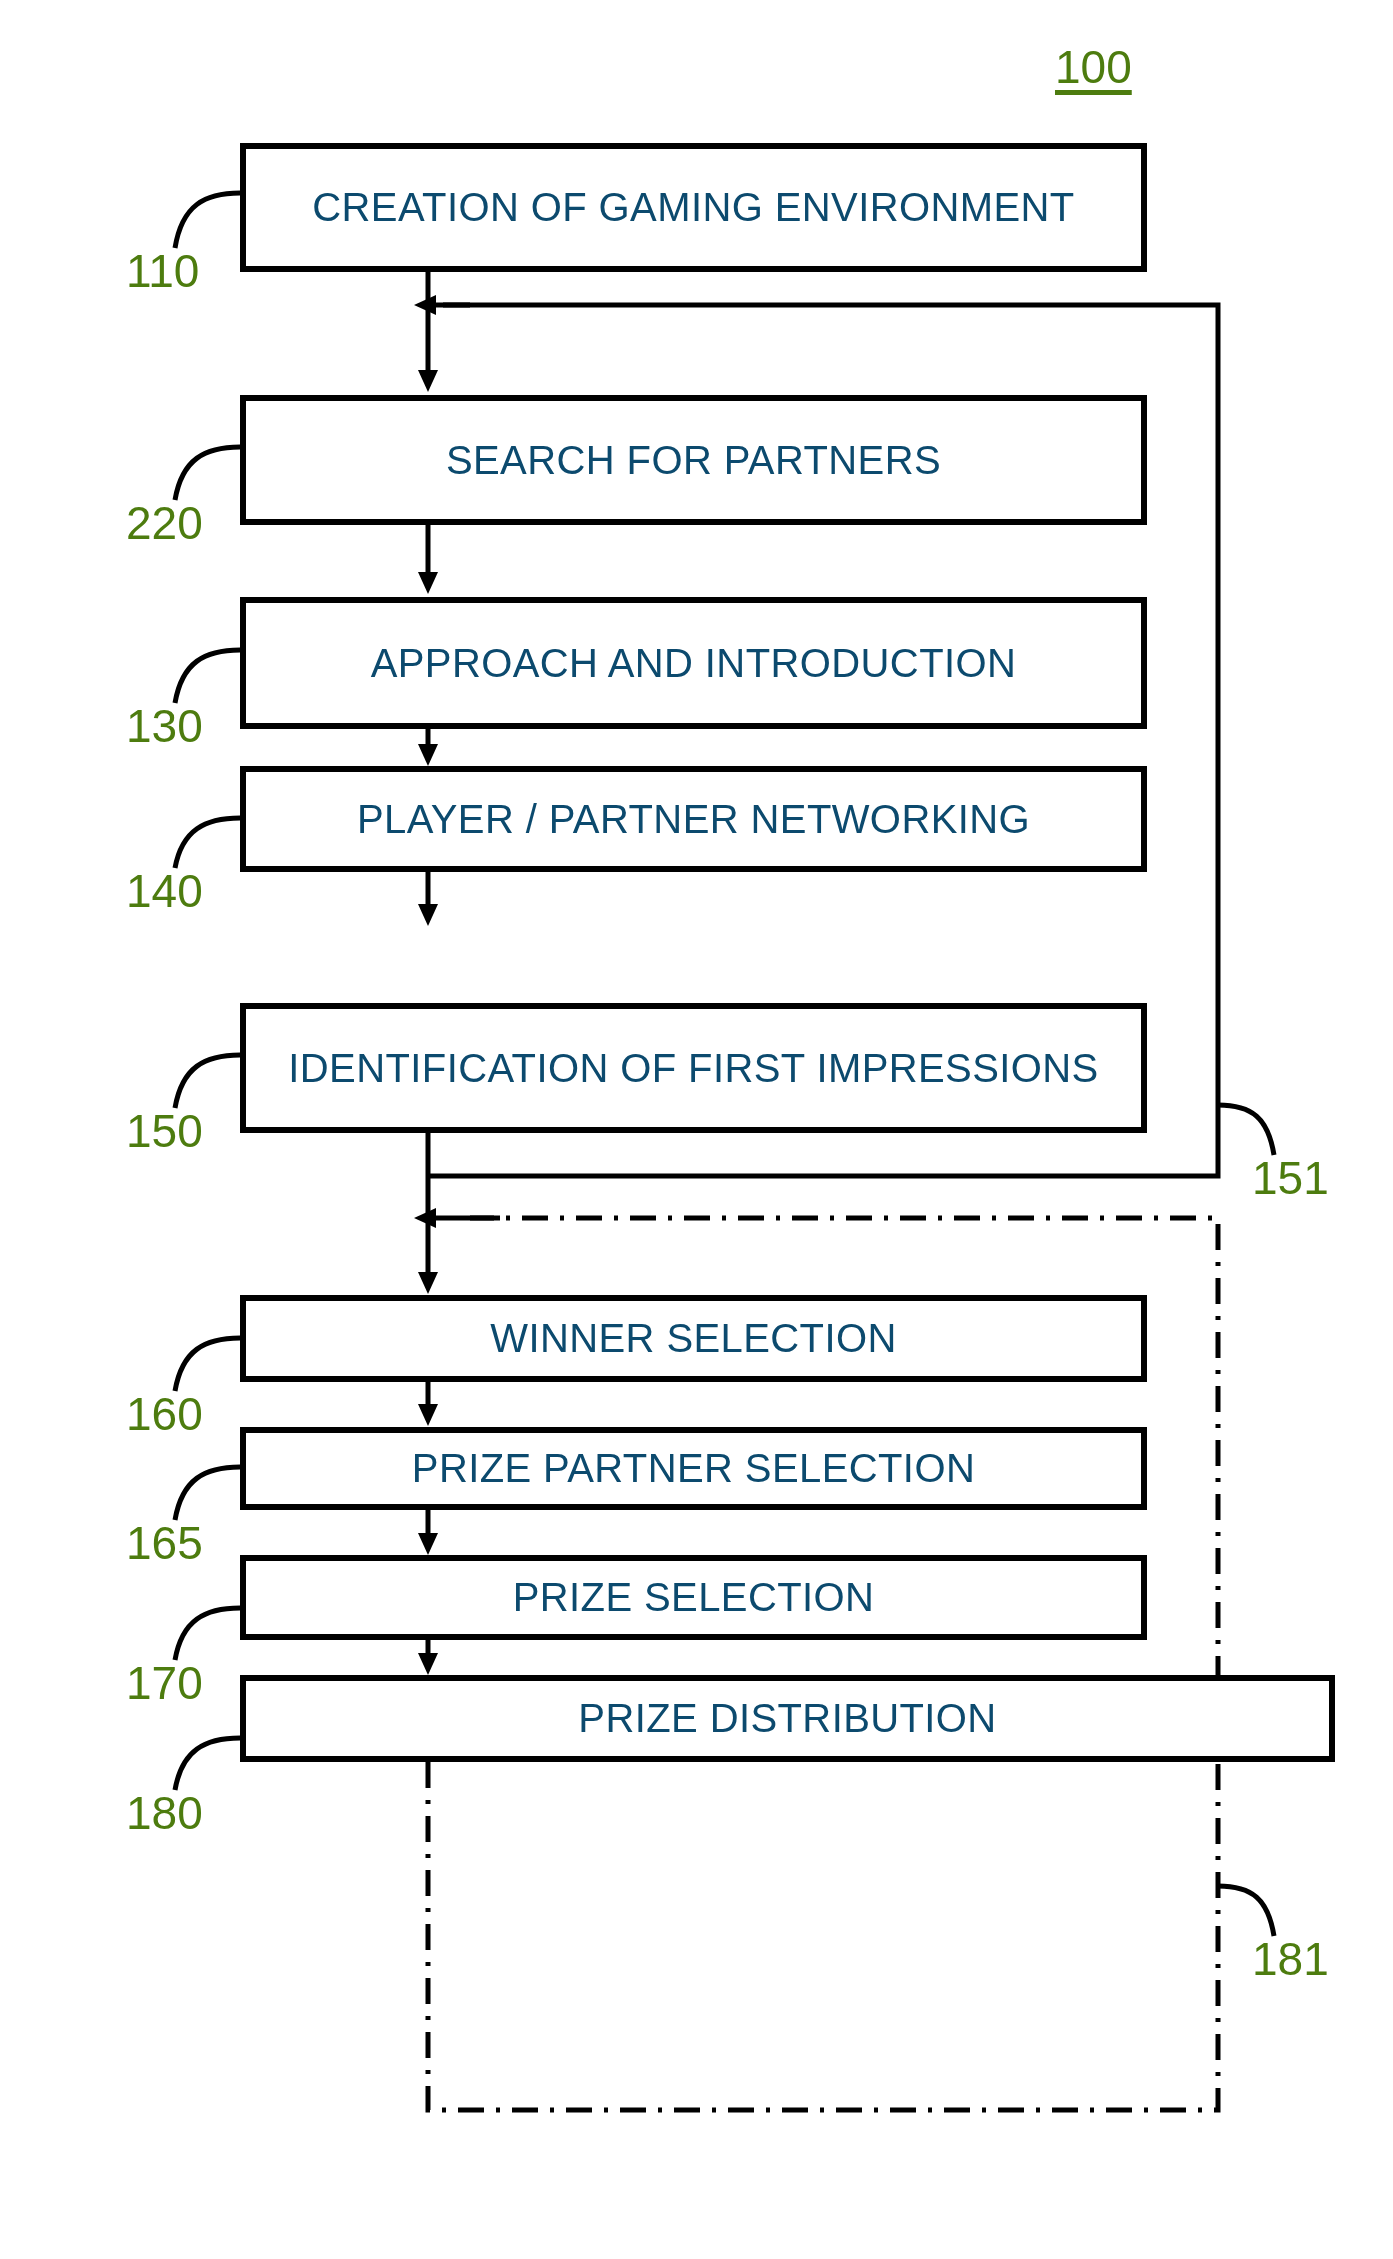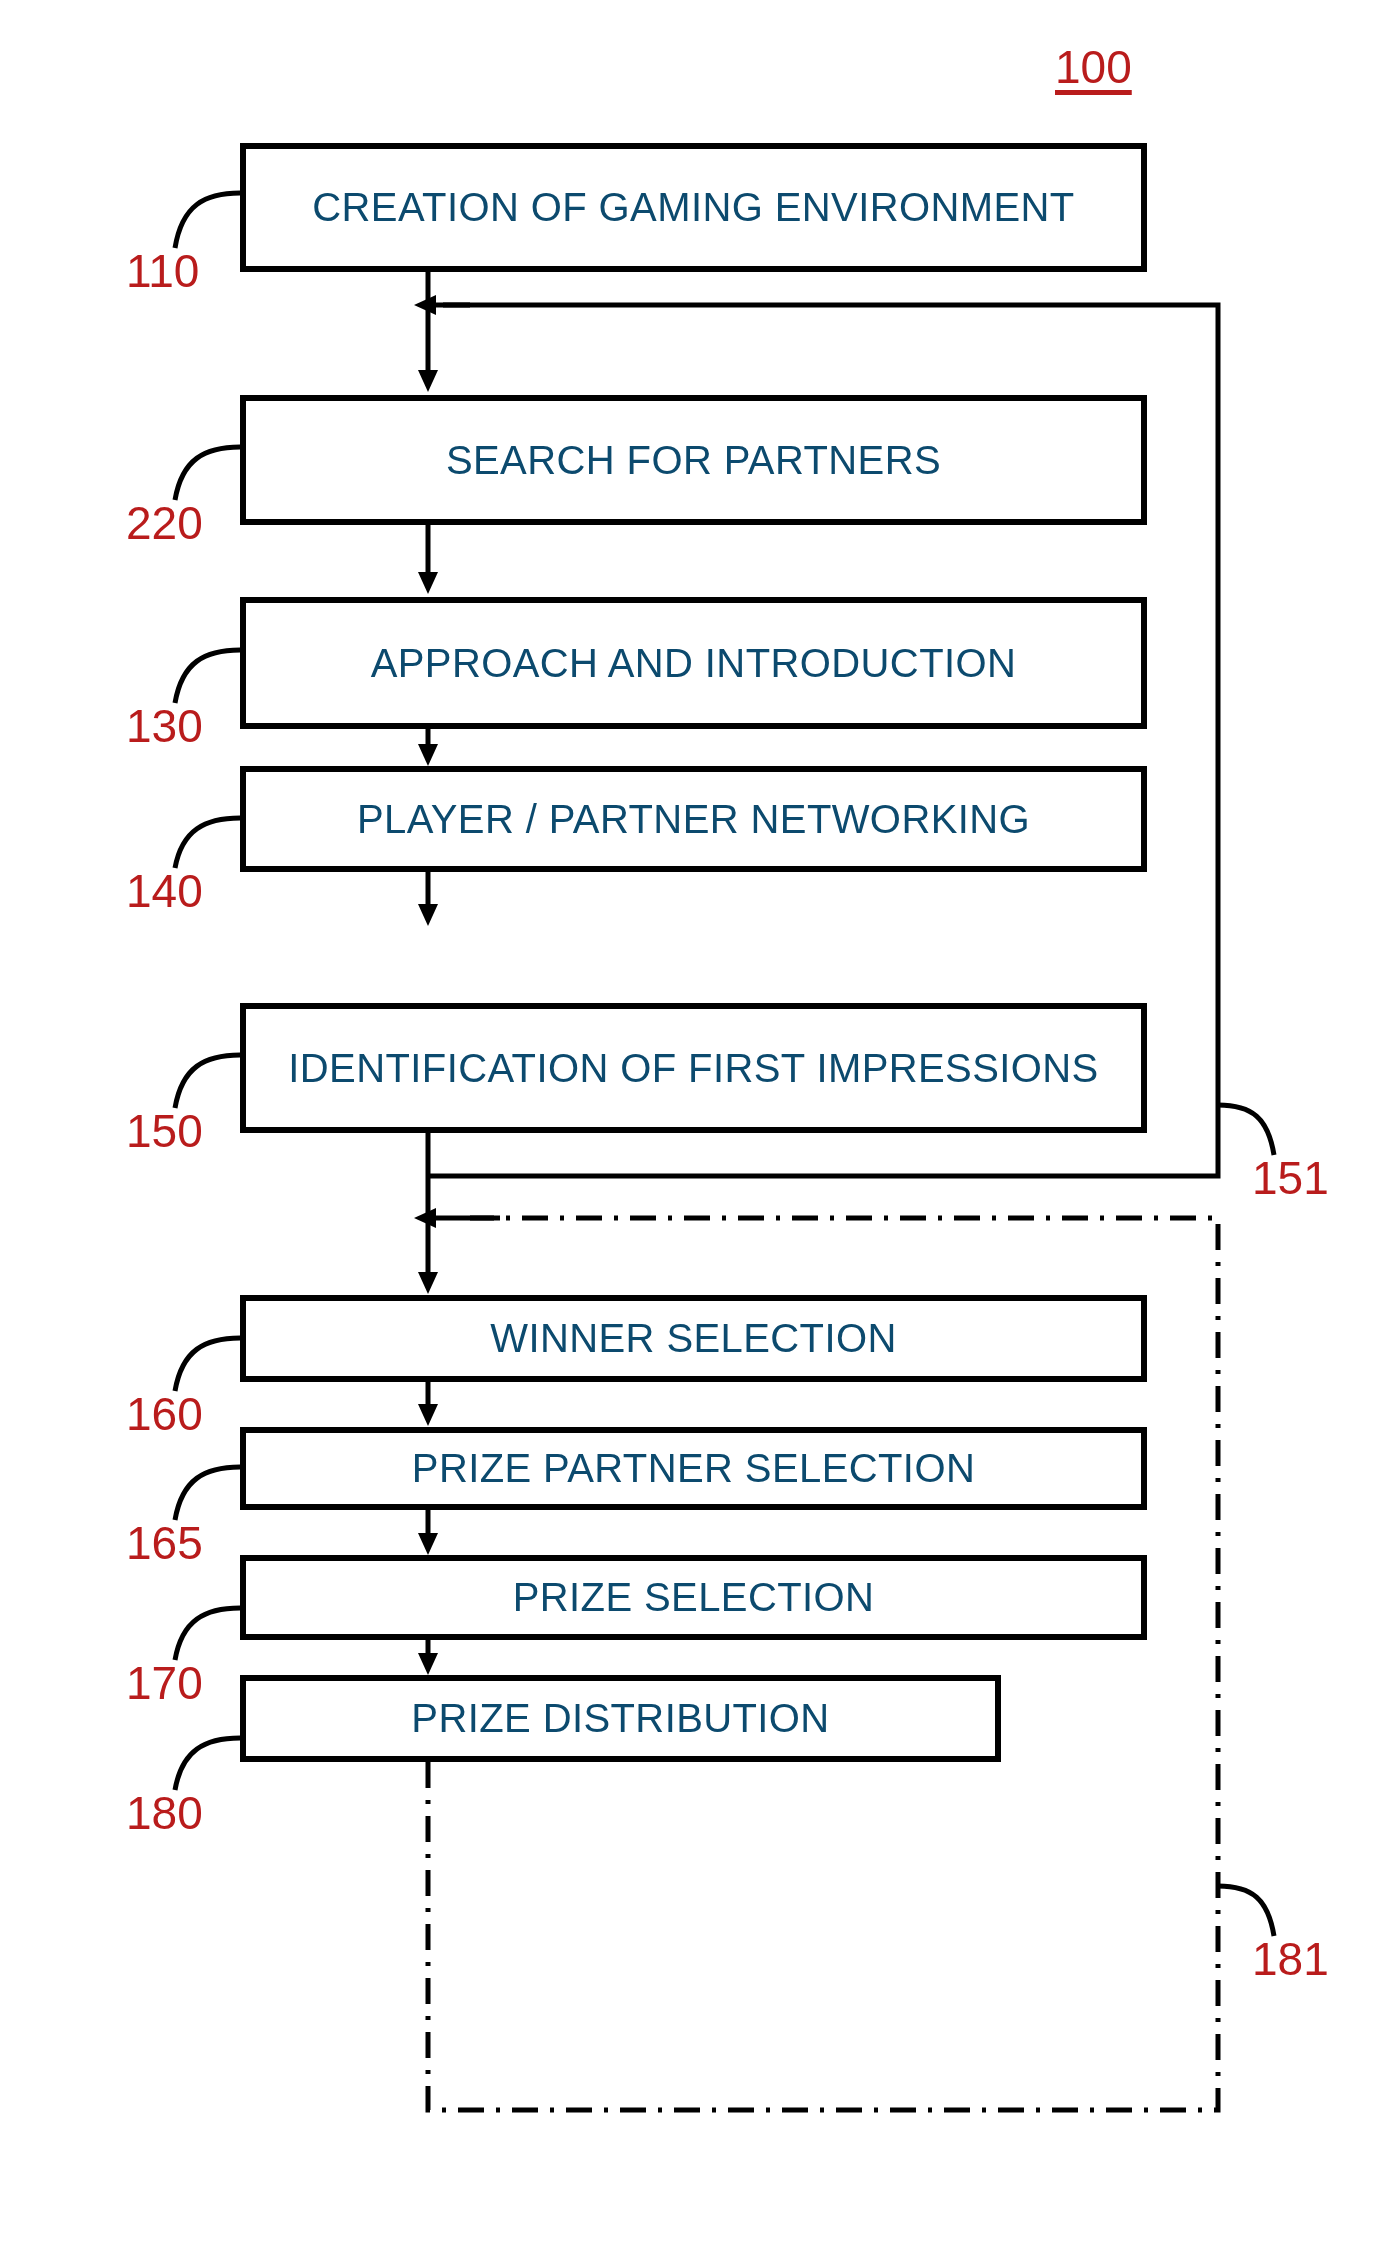--- a/index.html
+++ b/index.html
@@ -25,21 +25,21 @@
     top: 0;
     width: 1393px;
     height: 2259px;
   }
   .fig-label {
     position: absolute;
     font-family: "Liberation Sans", sans-serif;
     font-size: 46px;
     font-weight: 400;
     letter-spacing: 0px;
-    color: #b91c1c;
+    color: #4d7c0f;
     white-space: nowrap;
     line-height: 1;
   }
   .fig-label.underlined {
     text-decoration: underline;
     text-underline-offset: 7px;
     text-decoration-thickness: 5px;
   }
   .node-box {
     position: absolute;
@@ -140,21 +140,21 @@
   </div>
 
   <div class="node-box" style="left:240px; top:1555px; width:907px; height:85px;">
     <span class="node-text">PRIZE SELECTION</span>
   </div>
 
   <div class="node-box" style="left:240px; top:1427px; width:907px; height:83px;">
     <span class="node-text">PRIZE PARTNER SELECTION</span>
   </div>
 
-  <div class="node-box" style="left:240px; top:1675px; width:761px; height:87px;">
+  <div class="node-box" style="left:240px; top:1675px; width:1095px; height:87px;">
     <span class="node-text">PRIZE DISTRIBUTION</span>
   </div>
 
   <div class="fig-label" style="left:126px; top:248px;">110</div>
   <div class="fig-label" style="left:126px; top:500px;">220</div>
   <div class="fig-label" style="left:126px; top:703px;">130</div>
   <div class="fig-label" style="left:126px; top:868px;">140</div>
   <div class="fig-label" style="left:126px; top:1108px;">150</div>
   <div class="fig-label" style="left:126px; top:1391px;">160</div>
   <div class="fig-label" style="left:126px; top:1520px;">165</div>

